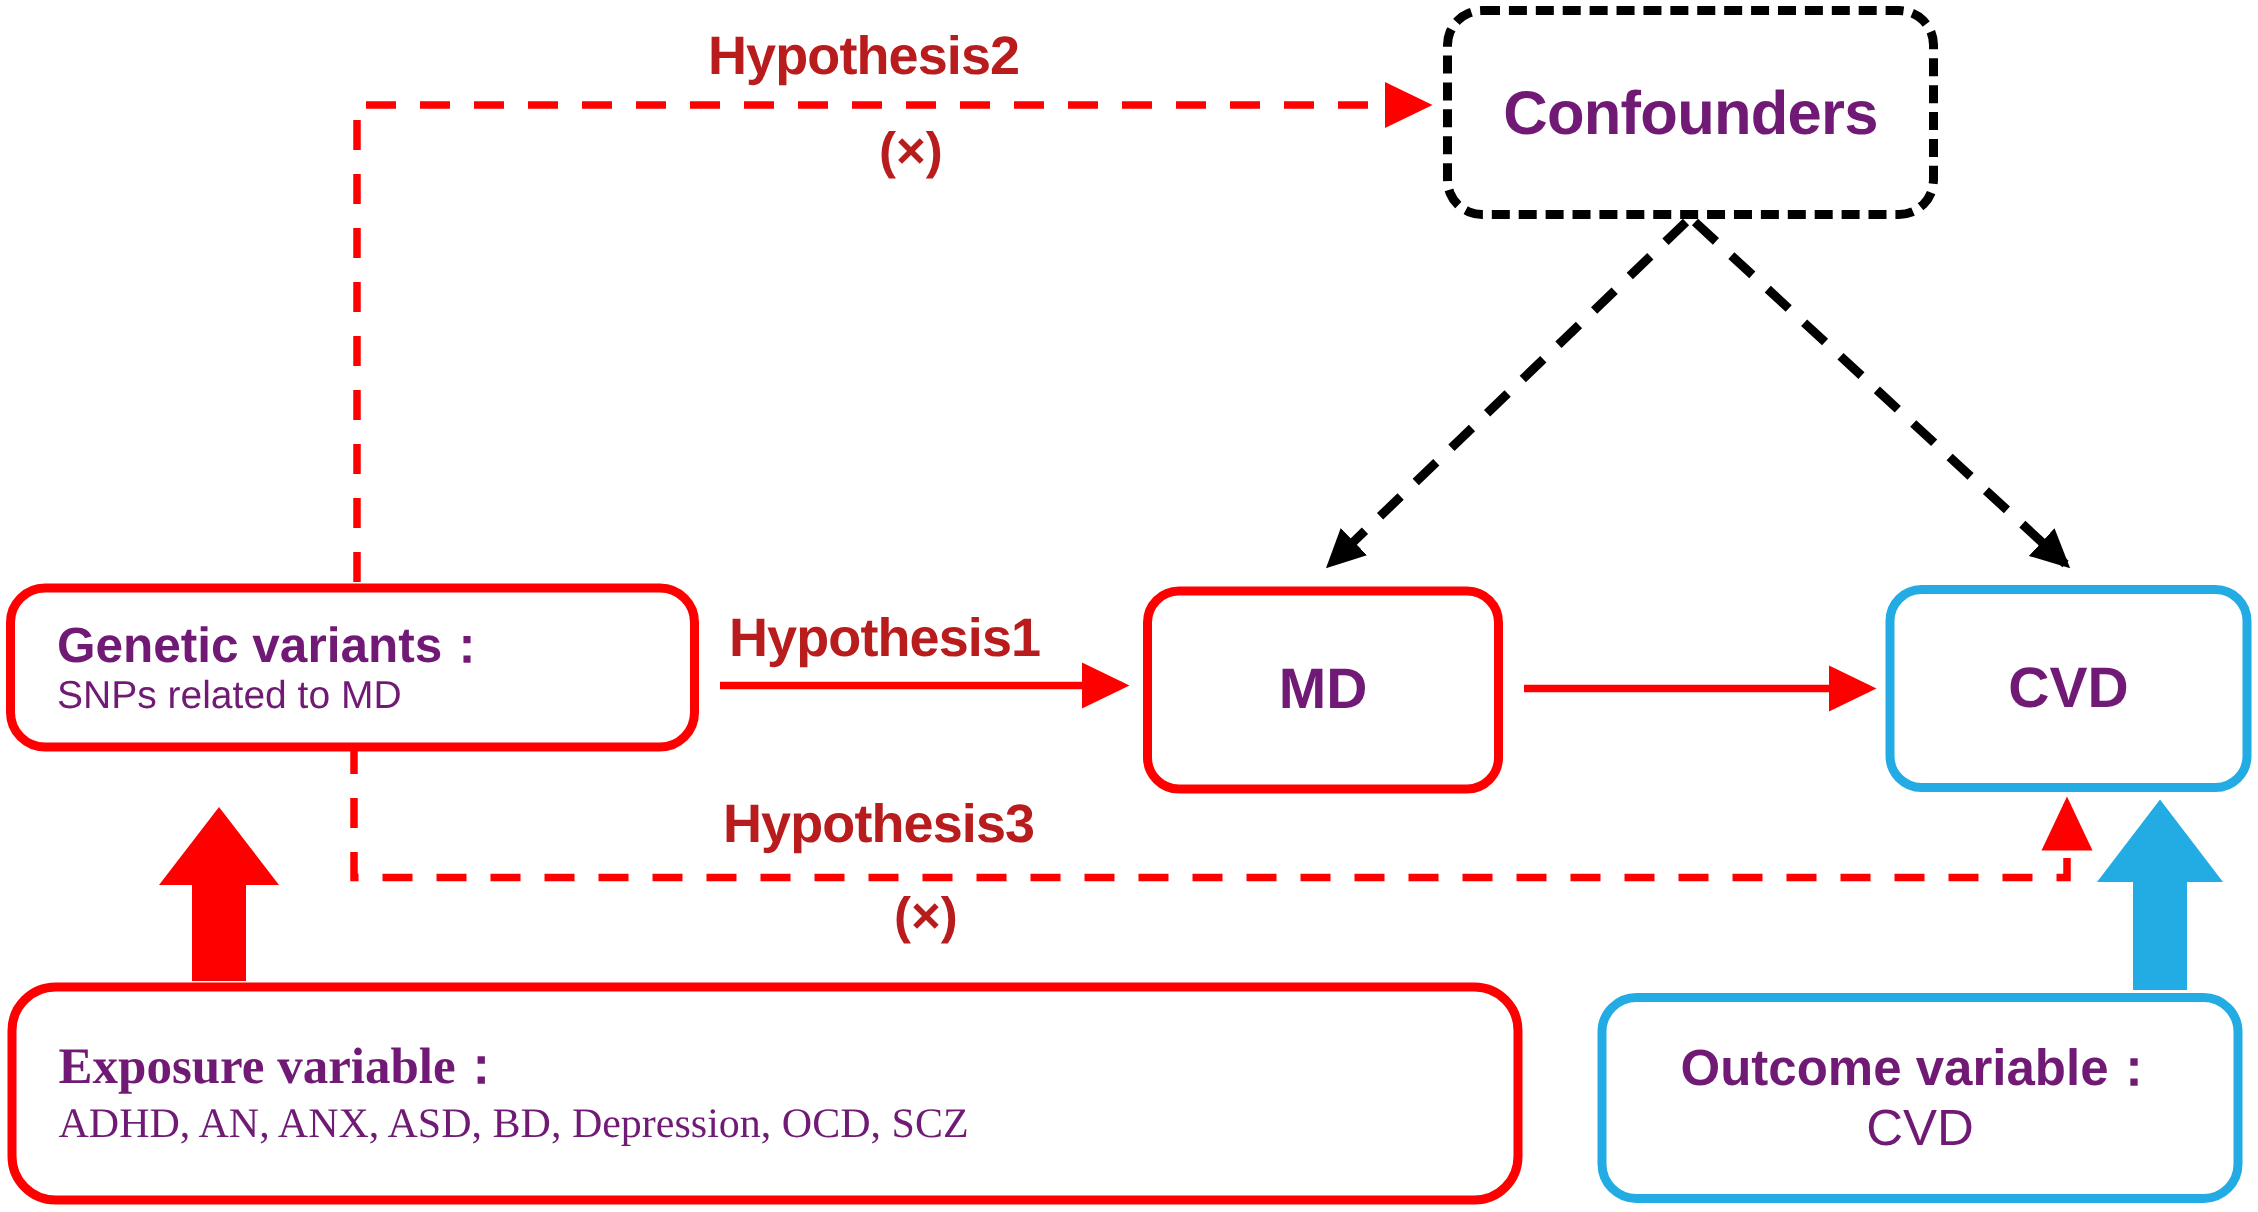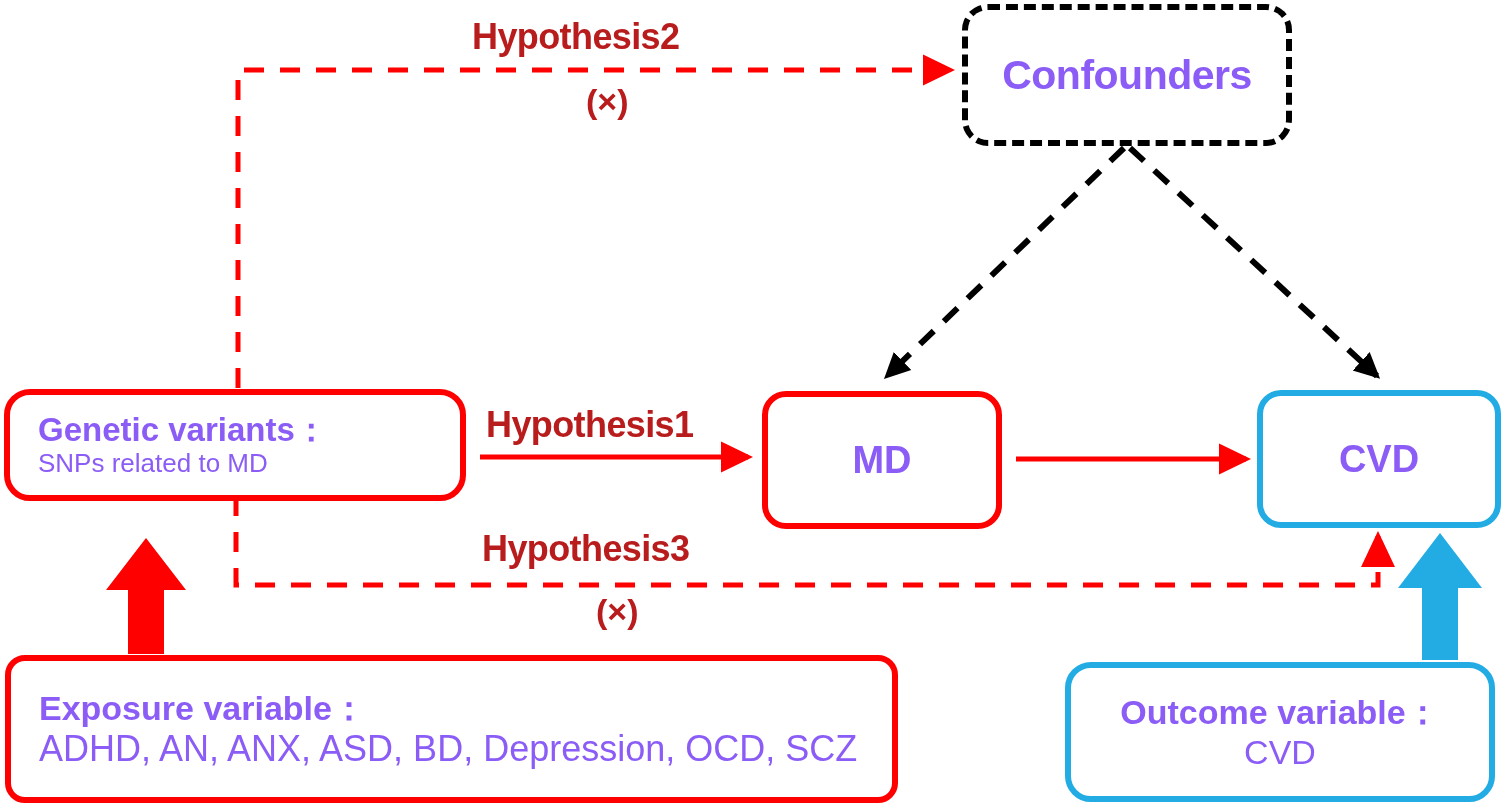--- a/index.html
+++ b/index.html
@@ -23,21 +23,21 @@
     height: 808px;
     pointer-events: none;
   }
   .node {
     position: absolute;
     box-sizing: border-box;
     background: #ffffff;
     display: flex;
     flex-direction: column;
     justify-content: center;
-    color: #8b5cf6;
+    color: #701a75;
     z-index: 3;
   }
   .node.center-text {
     align-items: center;
     text-align: center;
   }
   .node.left-text {
     align-items: flex-start;
     text-align: left;
   }
@@ -75,28 +75,29 @@
   #md-box .label { font-size: 38px; font-weight: bold; }
 
   #cvd-box {
     left: 1257px; top: 390px; width: 244px; height: 138px;
     border: 6px solid #22ace3;
     border-radius: 24px;
   }
   #cvd-box .label { font-size: 38px; font-weight: bold; }
 
   #exposure-box {
-    left: 5px; top: 655px; width: 893px; height: 148px;
+    left: 5px; top: 655px; width: 1010px; height: 148px;
     border: 6px solid #ff0000;
-    border-radius: 20px;
+    border-radius: 32px;
     padding-left: 28px;
     padding-right: 12px;
+    font-family: Liberation Serif, serif;
   }
   #exposure-box .l1 { font-size: 34px; font-weight: bold; line-height: 1.18; }
-  #exposure-box .l2 { font-size: 36px; font-weight: normal; line-height: 1.18; }
+  #exposure-box .l2 { font-size: 28px; font-weight: normal; line-height: 1.18; }
 
   #outcome-box {
     left: 1065px; top: 662px; width: 430px; height: 140px;
     border: 6px solid #22ace3;
     border-radius: 26px;
     align-items: center;
     text-align: center;
   }
   #outcome-box .l1 { font-size: 34px; font-weight: bold; line-height: 1.18; }
   #outcome-box .l2 { font-size: 34px; font-weight: normal; line-height: 1.18; }

